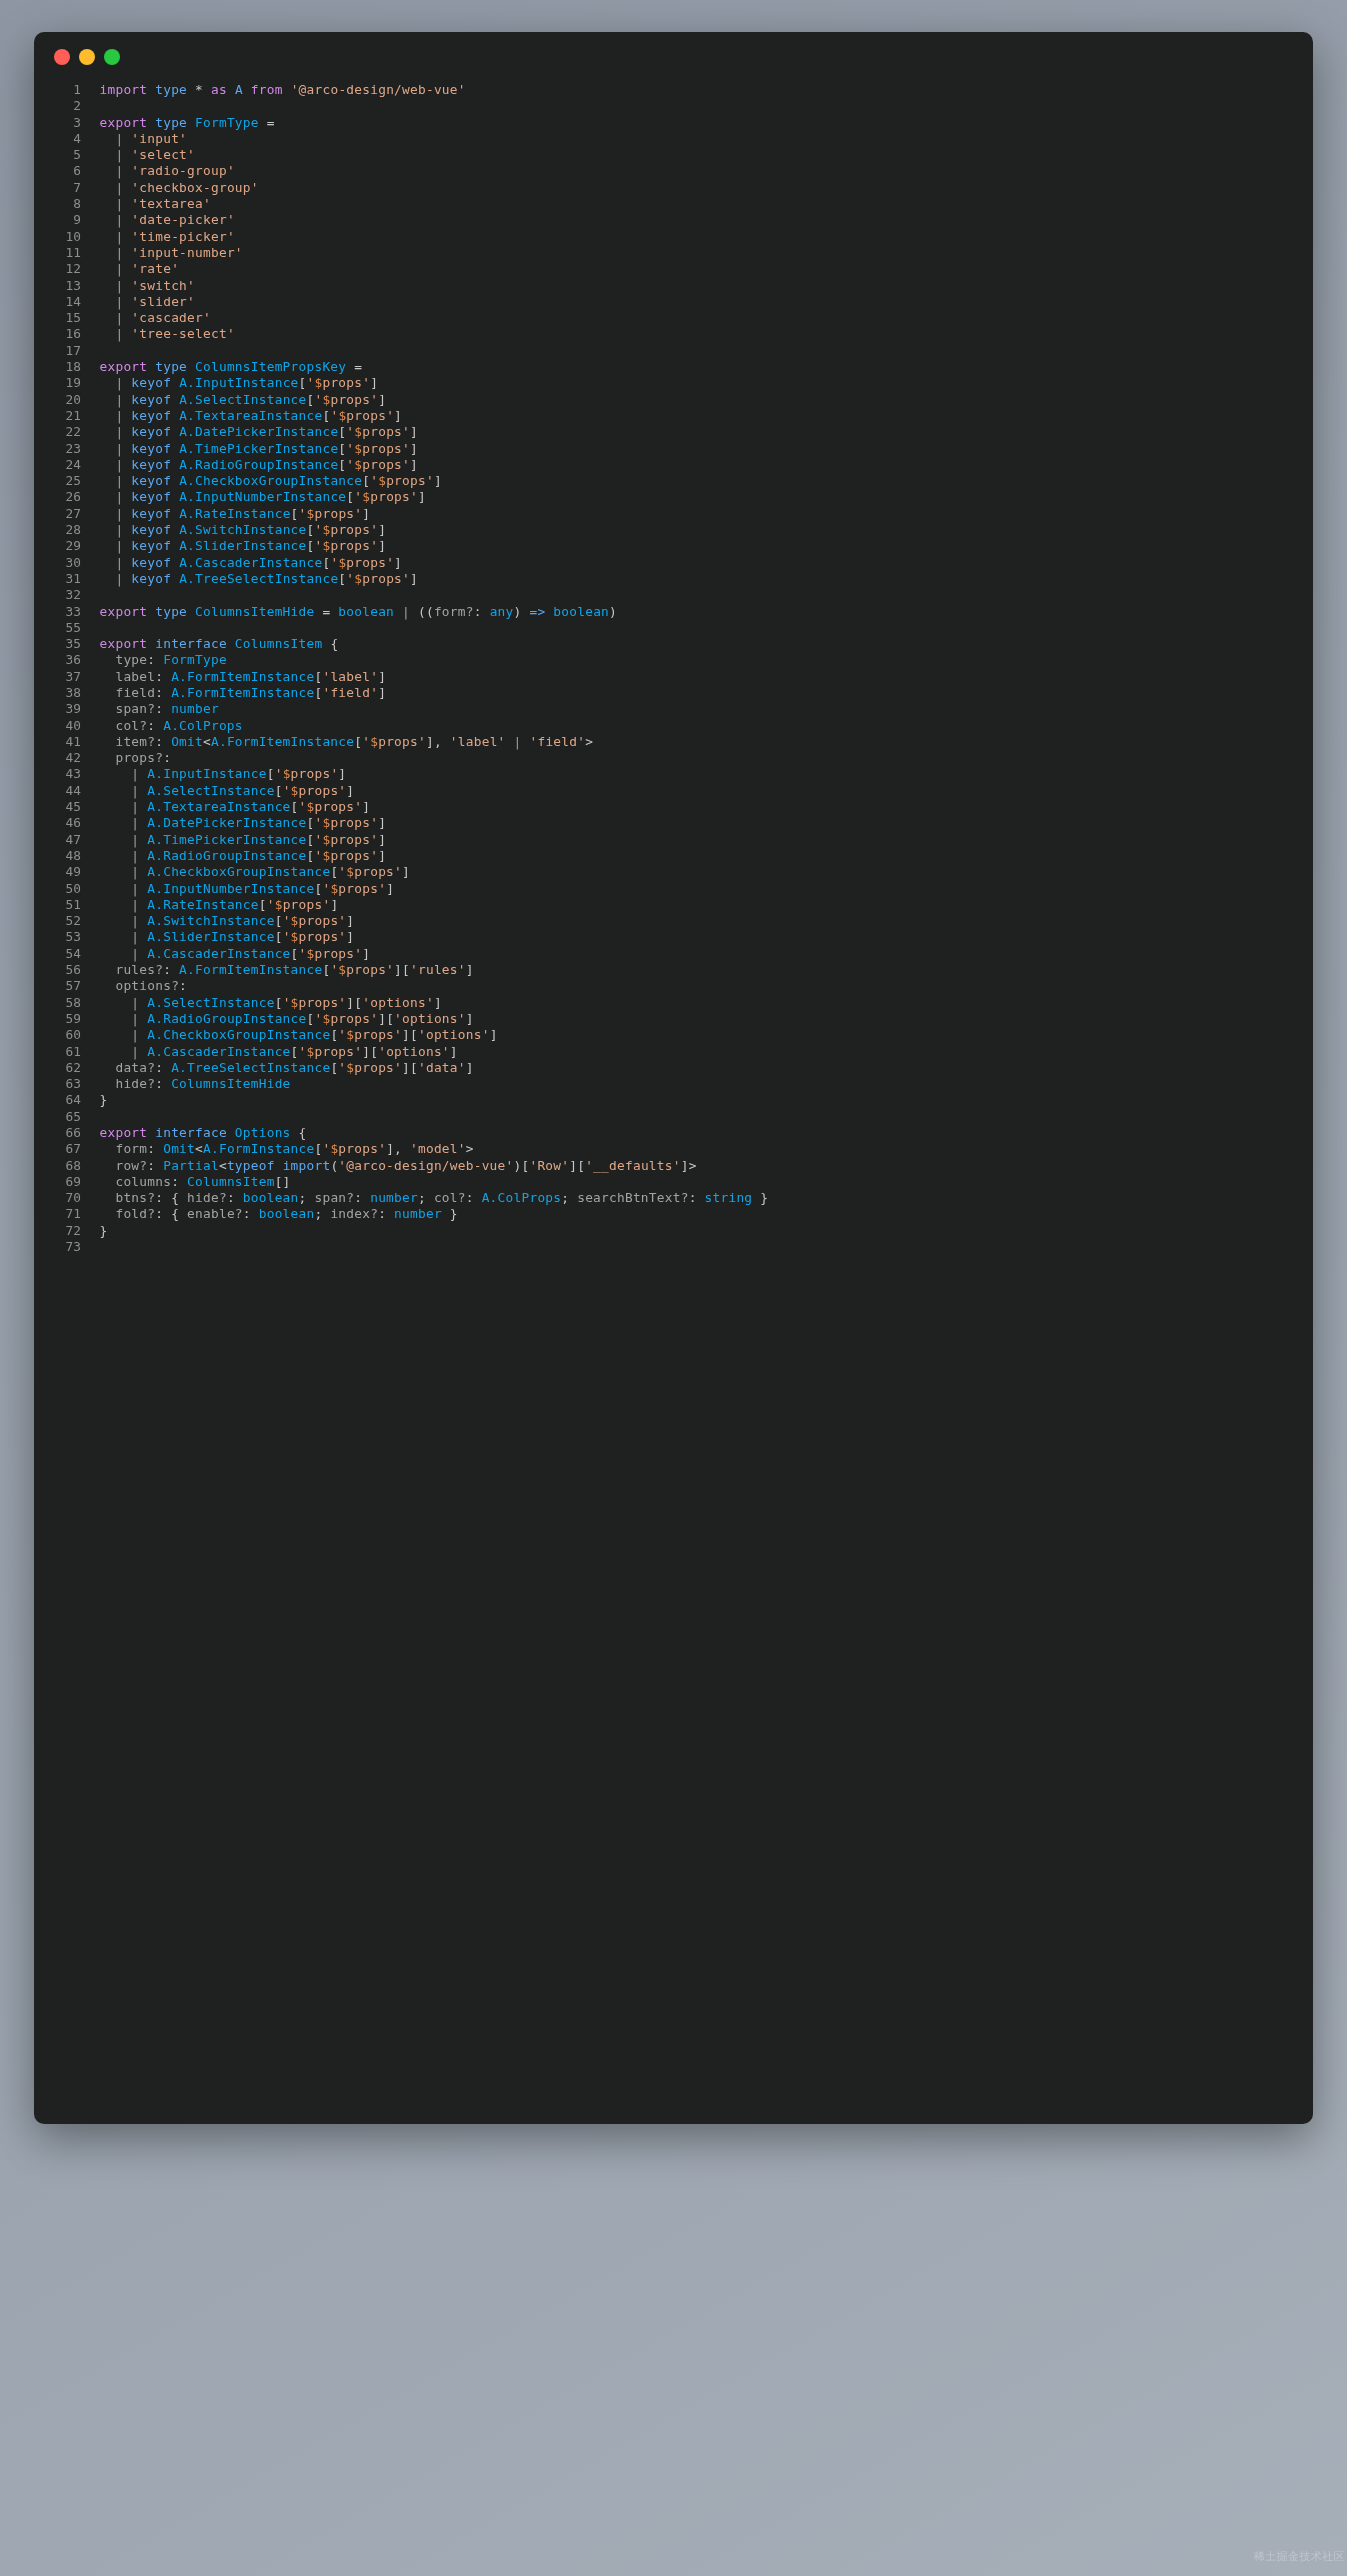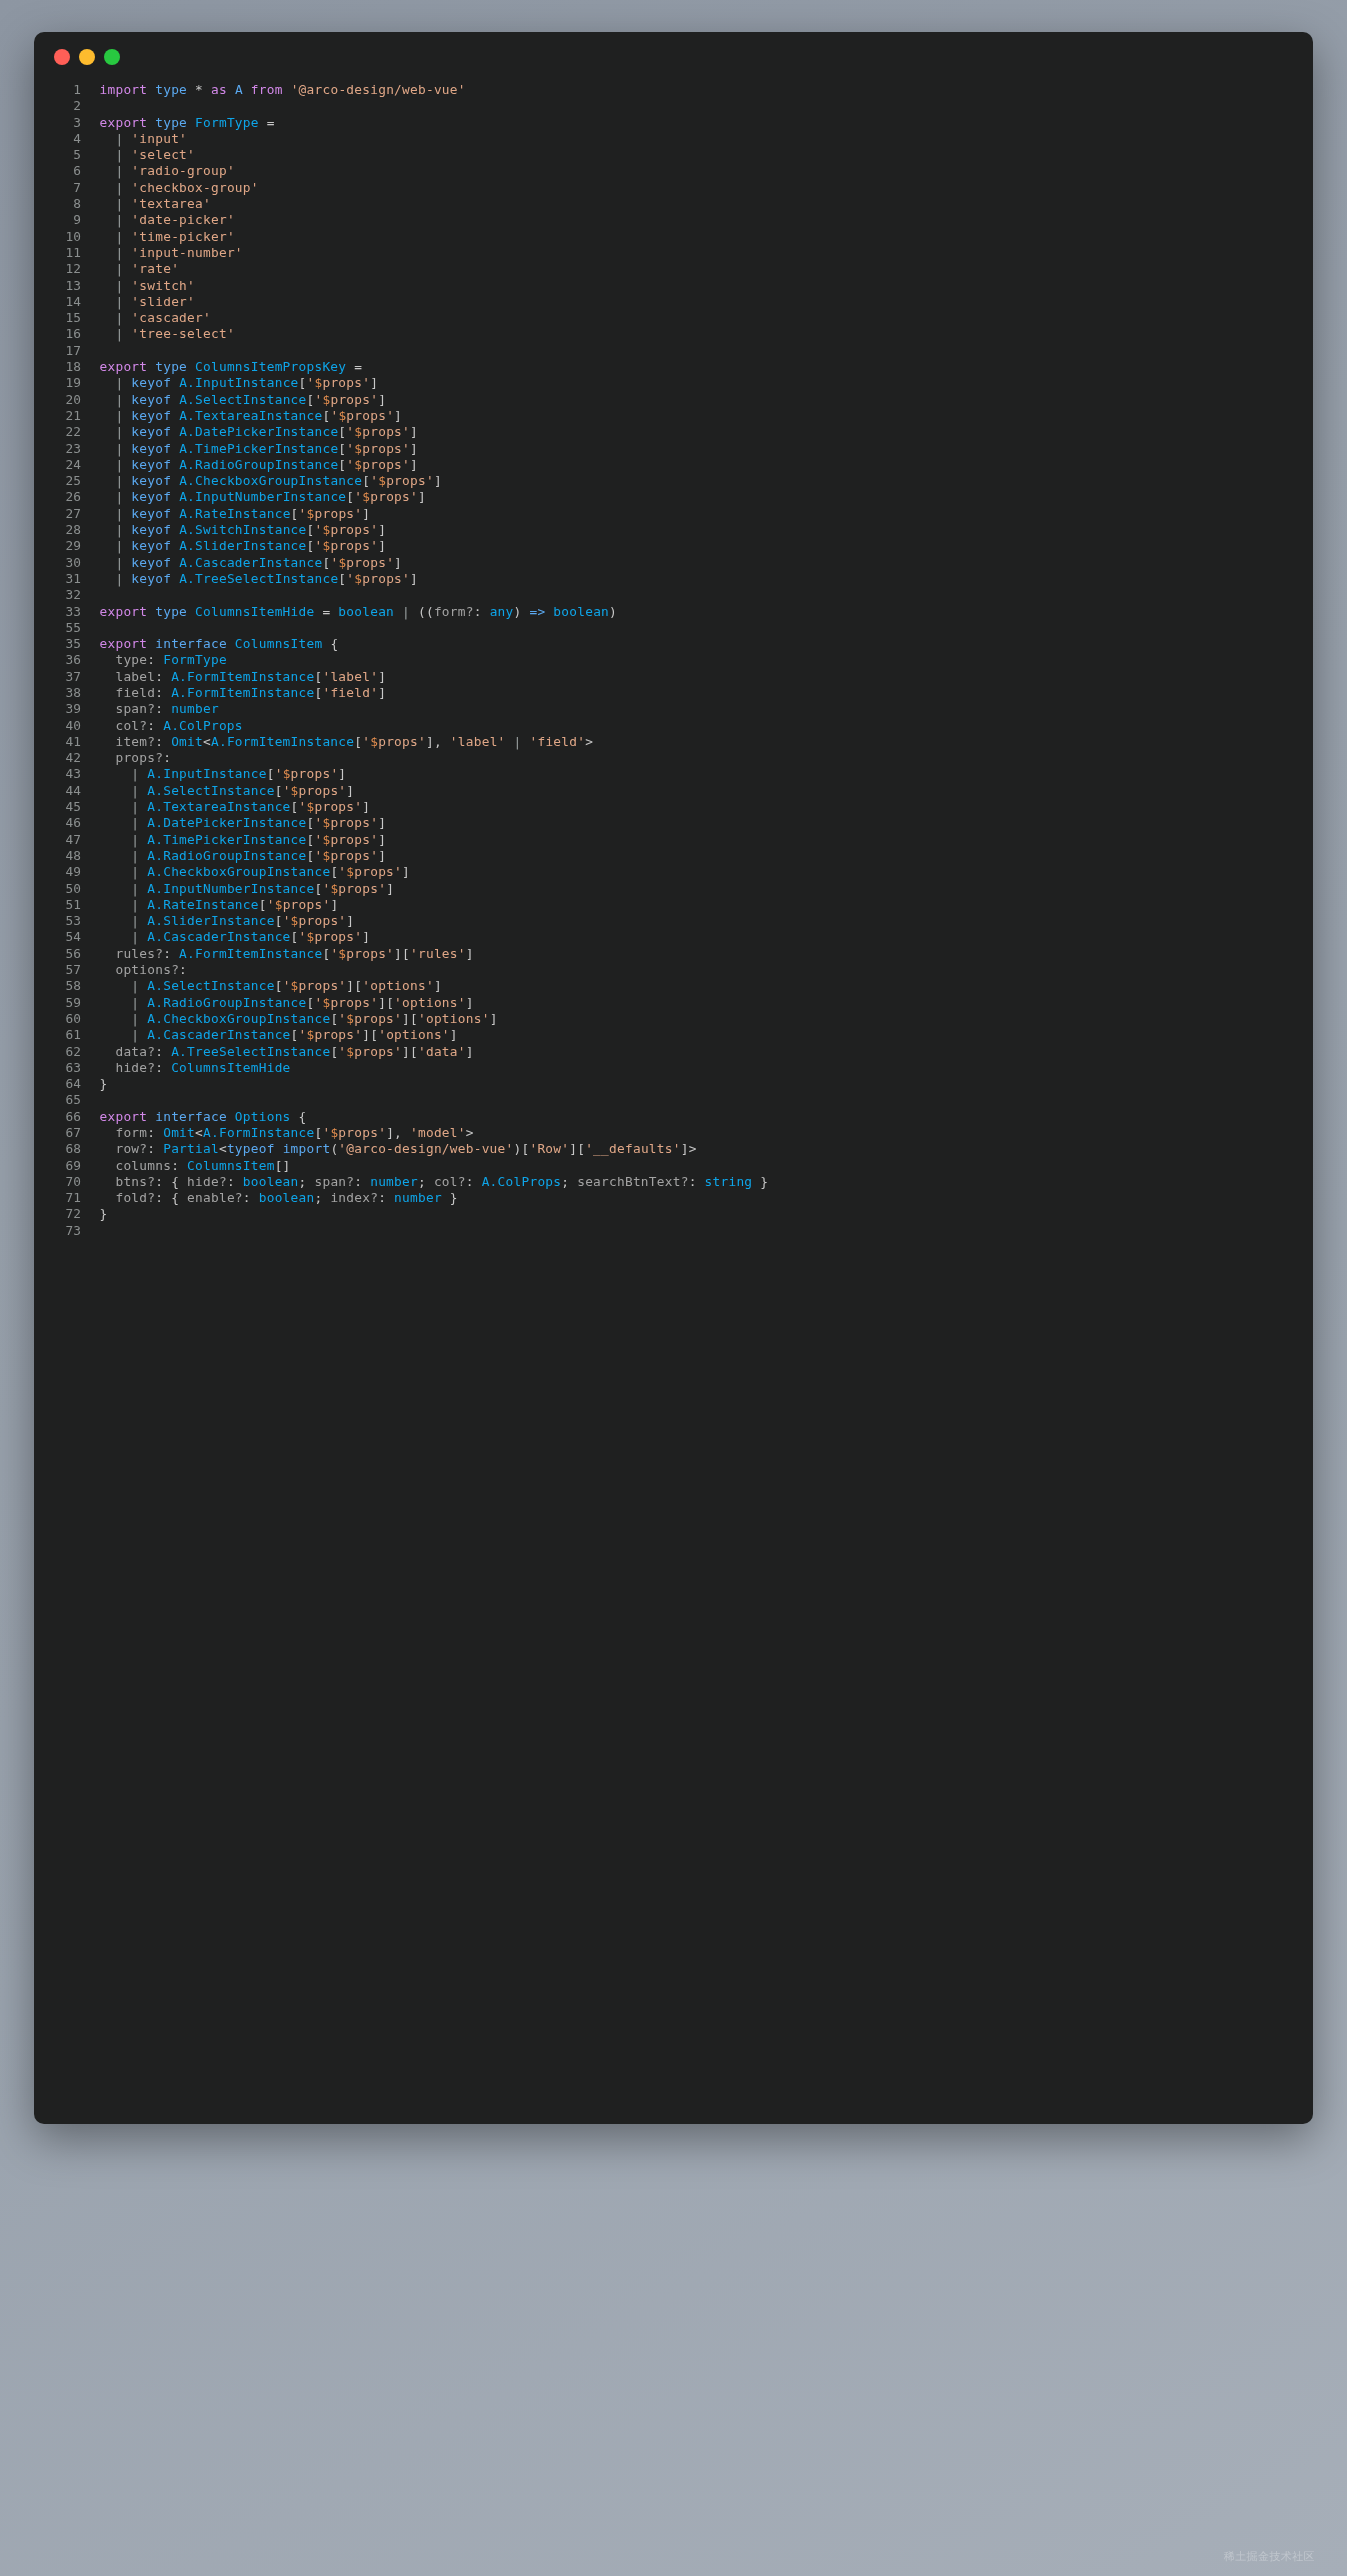--- a/index.html
+++ b/index.html
@@ -80,21 +80,21 @@
   .t-str     { color: #e0a787; }  
   .t-dollar  { color: #e08c4e; }  
   .t-punc    { color: #c8c8c8; }  
   .t-prop    { color: #a3a3a3; }  
   .t-op      { color: #5ba9f0; }  
   .t-plain   { color: #d6d6d6; }
   .t-pipe    { color: #9aa0a0; }
 
   .watermark {
     position: absolute;
-    right: 33px;
+    right: 3px;
     bottom: 11.8px;
     font-family: "DejaVu Sans", "Liberation Sans", sans-serif;
     font-size: 11px;
     color: rgba(255,255,255,0.30);
     letter-spacing: 0.4px;
     user-select: none;
     margin-left: 48px;
   }
 </style>
 </head>
@@ -153,20 +153,21 @@
       <div class="code-line"><span class="ln">42</span><span class="lc"><span class="t-plain">  </span><span class="t-prop">props?</span><span class="t-punc">:</span></span></div>
       <div class="code-line"><span class="ln">43</span><span class="lc"><span class="t-plain">    </span><span class="t-pipe">|</span><span class="t-plain"> </span><span class="t-type">A.InputInstance</span><span class="t-punc">[</span><span class="t-str">'</span><span class="t-dollar">$</span><span class="t-str">props'</span><span class="t-punc">]</span></span></div>
       <div class="code-line"><span class="ln">44</span><span class="lc"><span class="t-plain">    </span><span class="t-pipe">|</span><span class="t-plain"> </span><span class="t-type">A.SelectInstance</span><span class="t-punc">[</span><span class="t-str">'</span><span class="t-dollar">$</span><span class="t-str">props'</span><span class="t-punc">]</span></span></div>
       <div class="code-line"><span class="ln">45</span><span class="lc"><span class="t-plain">    </span><span class="t-pipe">|</span><span class="t-plain"> </span><span class="t-type">A.TextareaInstance</span><span class="t-punc">[</span><span class="t-str">'</span><span class="t-dollar">$</span><span class="t-str">props'</span><span class="t-punc">]</span></span></div>
       <div class="code-line"><span class="ln">46</span><span class="lc"><span class="t-plain">    </span><span class="t-pipe">|</span><span class="t-plain"> </span><span class="t-type">A.DatePickerInstance</span><span class="t-punc">[</span><span class="t-str">'</span><span class="t-dollar">$</span><span class="t-str">props'</span><span class="t-punc">]</span></span></div>
       <div class="code-line"><span class="ln">47</span><span class="lc"><span class="t-plain">    </span><span class="t-pipe">|</span><span class="t-plain"> </span><span class="t-type">A.TimePickerInstance</span><span class="t-punc">[</span><span class="t-str">'</span><span class="t-dollar">$</span><span class="t-str">props'</span><span class="t-punc">]</span></span></div>
       <div class="code-line"><span class="ln">48</span><span class="lc"><span class="t-plain">    </span><span class="t-pipe">|</span><span class="t-plain"> </span><span class="t-type">A.RadioGroupInstance</span><span class="t-punc">[</span><span class="t-str">'</span><span class="t-dollar">$</span><span class="t-str">props'</span><span class="t-punc">]</span></span></div>
       <div class="code-line"><span class="ln">49</span><span class="lc"><span class="t-plain">    </span><span class="t-pipe">|</span><span class="t-plain"> </span><span class="t-type">A.CheckboxGroupInstance</span><span class="t-punc">[</span><span class="t-str">'</span><span class="t-dollar">$</span><span class="t-str">props'</span><span class="t-punc">]</span></span></div>
       <div class="code-line"><span class="ln">50</span><span class="lc"><span class="t-plain">    </span><span class="t-pipe">|</span><span class="t-plain"> </span><span class="t-type">A.InputNumberInstance</span><span class="t-punc">[</span><span class="t-str">'</span><span class="t-dollar">$</span><span class="t-str">props'</span><span class="t-punc">]</span></span></div>
       <div class="code-line"><span class="ln">51</span><span class="lc"><span class="t-plain">    </span><span class="t-pipe">|</span><span class="t-plain"> </span><span class="t-type">A.RateInstance</span><span class="t-punc">[</span><span class="t-str">'</span><span class="t-dollar">$</span><span class="t-str">props'</span><span class="t-punc">]</span></span></div>
+      <div class="code-line"><span class="ln">52</span><span class="lc"><span class="t-plain">    </span><span class="t-pipe">|</span><span class="t-plain"> </span><span class="t-type">A.SwitchInstance</span><span class="t-punc">[</span><span class="t-str">'</span><span class="t-dollar">$</span><span class="t-str">props'</span><span class="t-punc">]</span></span></div>
       <div class="code-line"><span class="ln">53</span><span class="lc"><span class="t-plain">    </span><span class="t-pipe">|</span><span class="t-plain"> </span><span class="t-type">A.SliderInstance</span><span class="t-punc">[</span><span class="t-str">'</span><span class="t-dollar">$</span><span class="t-str">props'</span><span class="t-punc">]</span></span></div>
       <div class="code-line"><span class="ln">54</span><span class="lc"><span class="t-plain">    </span><span class="t-pipe">|</span><span class="t-plain"> </span><span class="t-type">A.CascaderInstance</span><span class="t-punc">[</span><span class="t-str">'</span><span class="t-dollar">$</span><span class="t-str">props'</span><span class="t-punc">]</span></span></div>
       <div class="code-line"><span class="ln">56</span><span class="lc"><span class="t-plain">  </span><span class="t-prop">rules?</span><span class="t-punc">: </span><span class="t-type">A.FormItemInstance</span><span class="t-punc">[</span><span class="t-str">'</span><span class="t-dollar">$</span><span class="t-str">props'</span><span class="t-punc">][</span><span class="t-str">'rules'</span><span class="t-punc">]</span></span></div>
       <div class="code-line"><span class="ln">57</span><span class="lc"><span class="t-plain">  </span><span class="t-prop">options?</span><span class="t-punc">:</span></span></div>
       <div class="code-line"><span class="ln">58</span><span class="lc"><span class="t-plain">    </span><span class="t-pipe">|</span><span class="t-plain"> </span><span class="t-type">A.SelectInstance</span><span class="t-punc">[</span><span class="t-str">'</span><span class="t-dollar">$</span><span class="t-str">props'</span><span class="t-punc">][</span><span class="t-str">'options'</span><span class="t-punc">]</span></span></div>
       <div class="code-line"><span class="ln">59</span><span class="lc"><span class="t-plain">    </span><span class="t-pipe">|</span><span class="t-plain"> </span><span class="t-type">A.RadioGroupInstance</span><span class="t-punc">[</span><span class="t-str">'</span><span class="t-dollar">$</span><span class="t-str">props'</span><span class="t-punc">][</span><span class="t-str">'options'</span><span class="t-punc">]</span></span></div>
       <div class="code-line"><span class="ln">60</span><span class="lc"><span class="t-plain">    </span><span class="t-pipe">|</span><span class="t-plain"> </span><span class="t-type">A.CheckboxGroupInstance</span><span class="t-punc">[</span><span class="t-str">'</span><span class="t-dollar">$</span><span class="t-str">props'</span><span class="t-punc">][</span><span class="t-str">'options'</span><span class="t-punc">]</span></span></div>
       <div class="code-line"><span class="ln">61</span><span class="lc"><span class="t-plain">    </span><span class="t-pipe">|</span><span class="t-plain"> </span><span class="t-type">A.CascaderInstance</span><span class="t-punc">[</span><span class="t-str">'</span><span class="t-dollar">$</span><span class="t-str">props'</span><span class="t-punc">][</span><span class="t-str">'options'</span><span class="t-punc">]</span></span></div>
       <div class="code-line"><span class="ln">62</span><span class="lc"><span class="t-plain">  </span><span class="t-prop">data?</span><span class="t-punc">: </span><span class="t-type">A.TreeSelectInstance</span><span class="t-punc">[</span><span class="t-str">'</span><span class="t-dollar">$</span><span class="t-str">props'</span><span class="t-punc">][</span><span class="t-str">'data'</span><span class="t-punc">]</span></span></div>
       <div class="code-line"><span class="ln">63</span><span class="lc"><span class="t-plain">  </span><span class="t-prop">hide?</span><span class="t-punc">: </span><span class="t-type">ColumnsItemHide</span></span></div>

